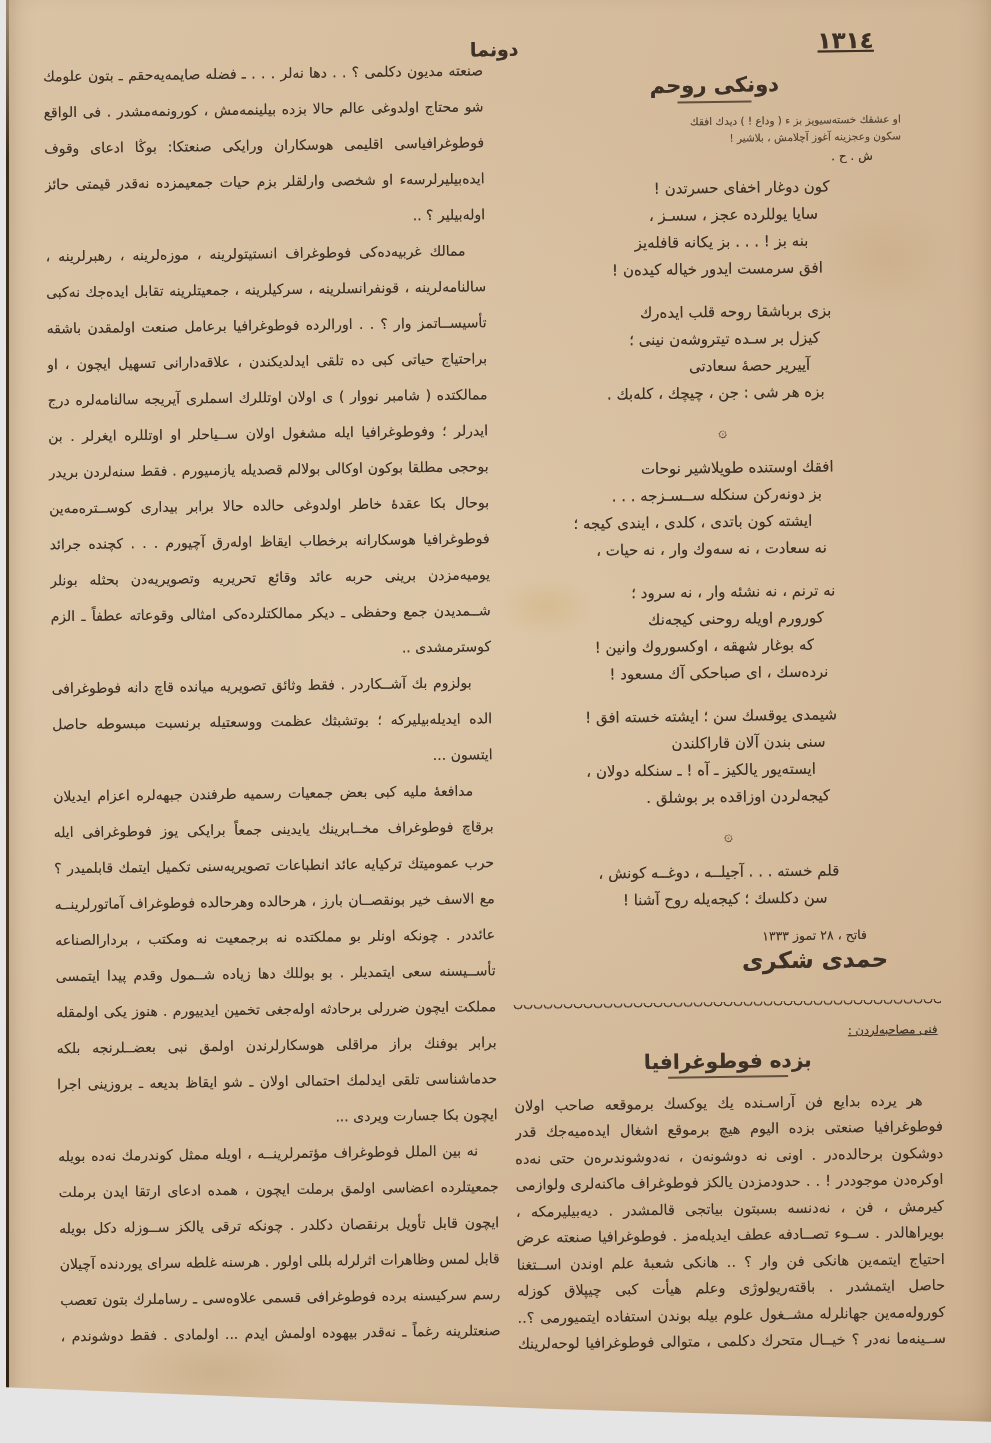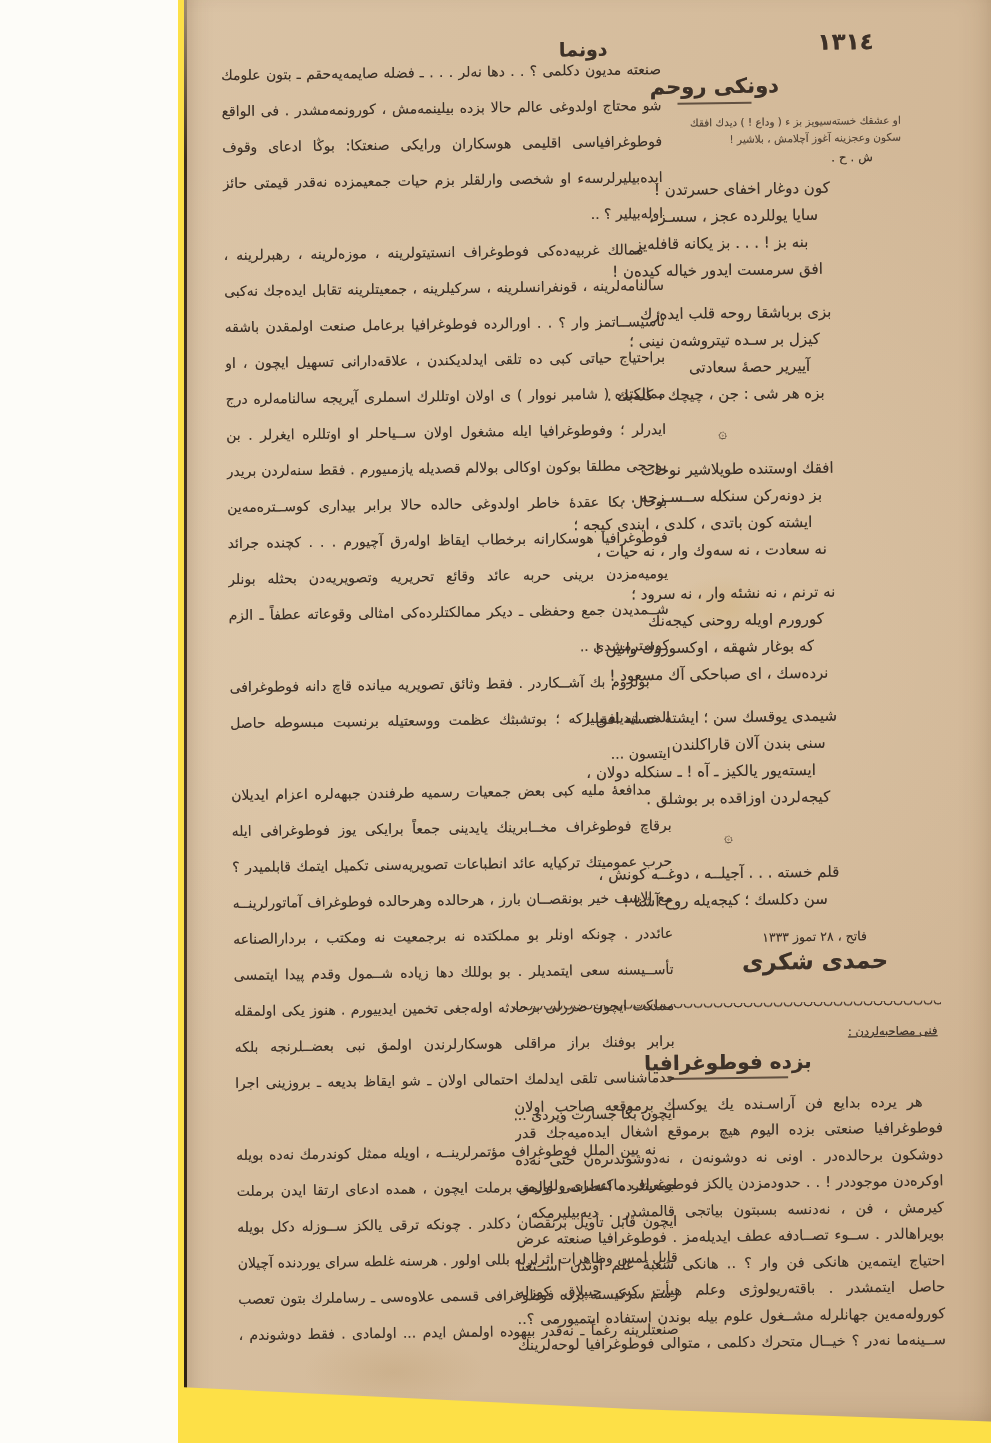--- a/index.html
+++ b/index.html
@@ -1,18 +1,18 @@
 <!DOCTYPE html>
 <html lang="ota" dir="rtl"><head>
 <meta charset="utf-8">
 <style>
   html,body{margin:0;padding:0;background:#fdfcf8;}
   #canvas{
-    position:relative;width:813px;height:1443px;overflow:hidden;
-    background:#fde047;
+    position:relative;width:991px;height:1443px;overflow:hidden;
+    background:#e5e5e5;
     font-family:"DejaVu Sans",sans-serif;
   }
   
   .paper{
     position:absolute;left:6px;top:-8px;right:-10px;height:1440px;
     background:
       radial-gradient(ellipse 70px 45px at 540px 615px, rgba(193,152,62,.20), transparent 70%),
       radial-gradient(ellipse 95px 75px at 880px 265px, rgba(168,128,70,.13), transparent 72%),
       radial-gradient(ellipse 130px 55px at 210px 1380px, rgba(150,110,50,.14), transparent 70%),
       radial-gradient(ellipse 900px 700px at 45% 45%, rgba(255,244,222,.20), transparent 80%),
@@ -26,21 +26,21 @@
   .paper::before{ 
     content:"";position:absolute;left:0;top:0;bottom:2.8%;width:3px;
     background:linear-gradient(#33271733,#3a2c1a 12%,#4a3826 70%,#2e2112);
   }
   .content{position:absolute;inset:0;transform:rotate(-0.8deg);transform-origin:50% 50%;
            color:#3d3128;}
   .content *{text-shadow:0 0 .5px rgba(66,46,26,.55);}
   
   .journal-title{position:absolute;top:46px;left:0;right:0;text-align:center;
     font-size:19px;font-weight:bold;letter-spacing:1px;}
-  .page-number{position:absolute;top:40px;right:118px;font-size:23px;font-weight:bold;}
+  .page-number{position:absolute;top:40px;right:118px;font-size:23px;font-weight:bold;text-decoration:underline;}
   
   .col-right{position:absolute;right:64px;top:78px;width:428px;height:1290px;overflow:hidden;}
   .col-left{position:absolute;left:46px;top:60px;width:440px;height:1300px;overflow:hidden;
     font-size:14px;line-height:36px;text-align:justify;}
   .col-left p{margin:0;text-indent:20px;}
   .col-left p.no-indent{text-indent:0;}
   
   .poem-title{text-align:center;font-size:21px;font-weight:bold;margin:6px 0 2px;}
   .title-rule{width:74px;height:2px;background:#45362a;margin:4px auto 10px;opacity:.8;}
   .epigraph{font-size:10.5px;line-height:17px;text-align:right;padding-right:28px;opacity:.85;}

